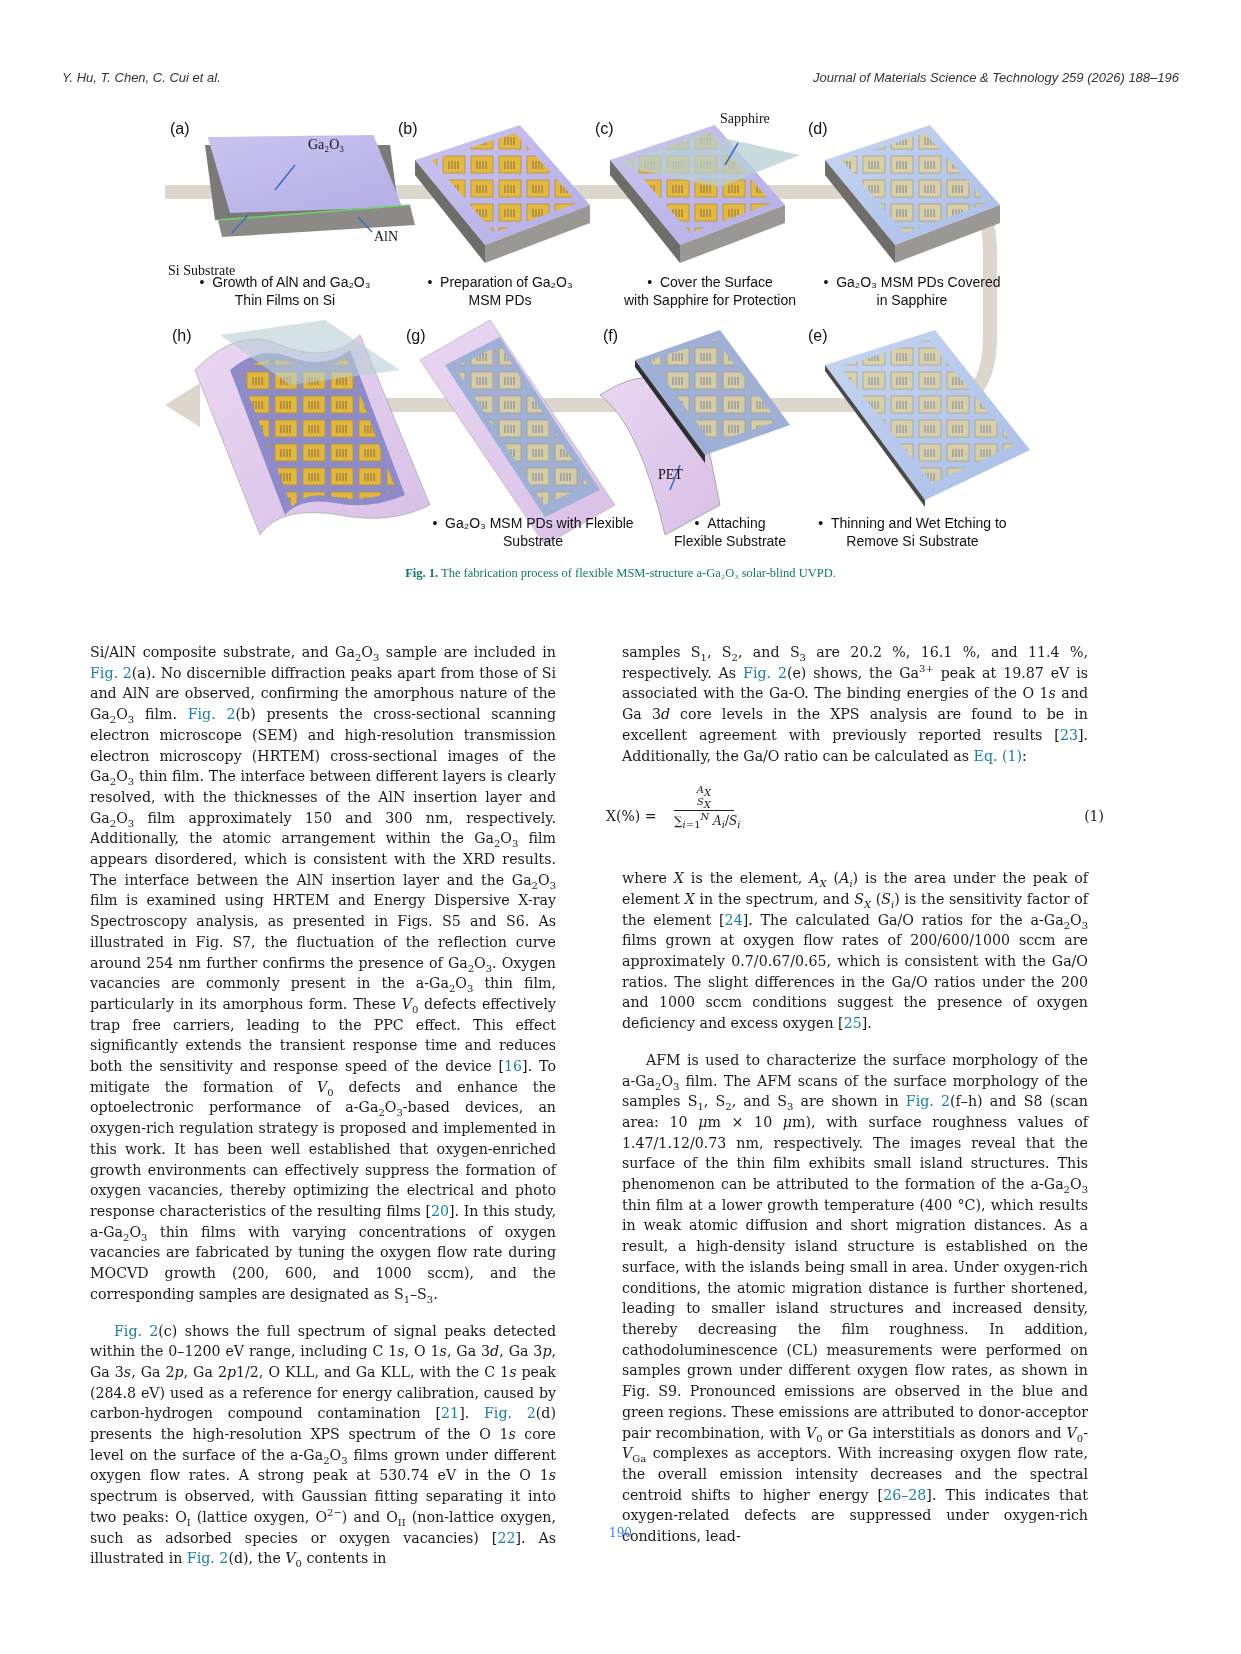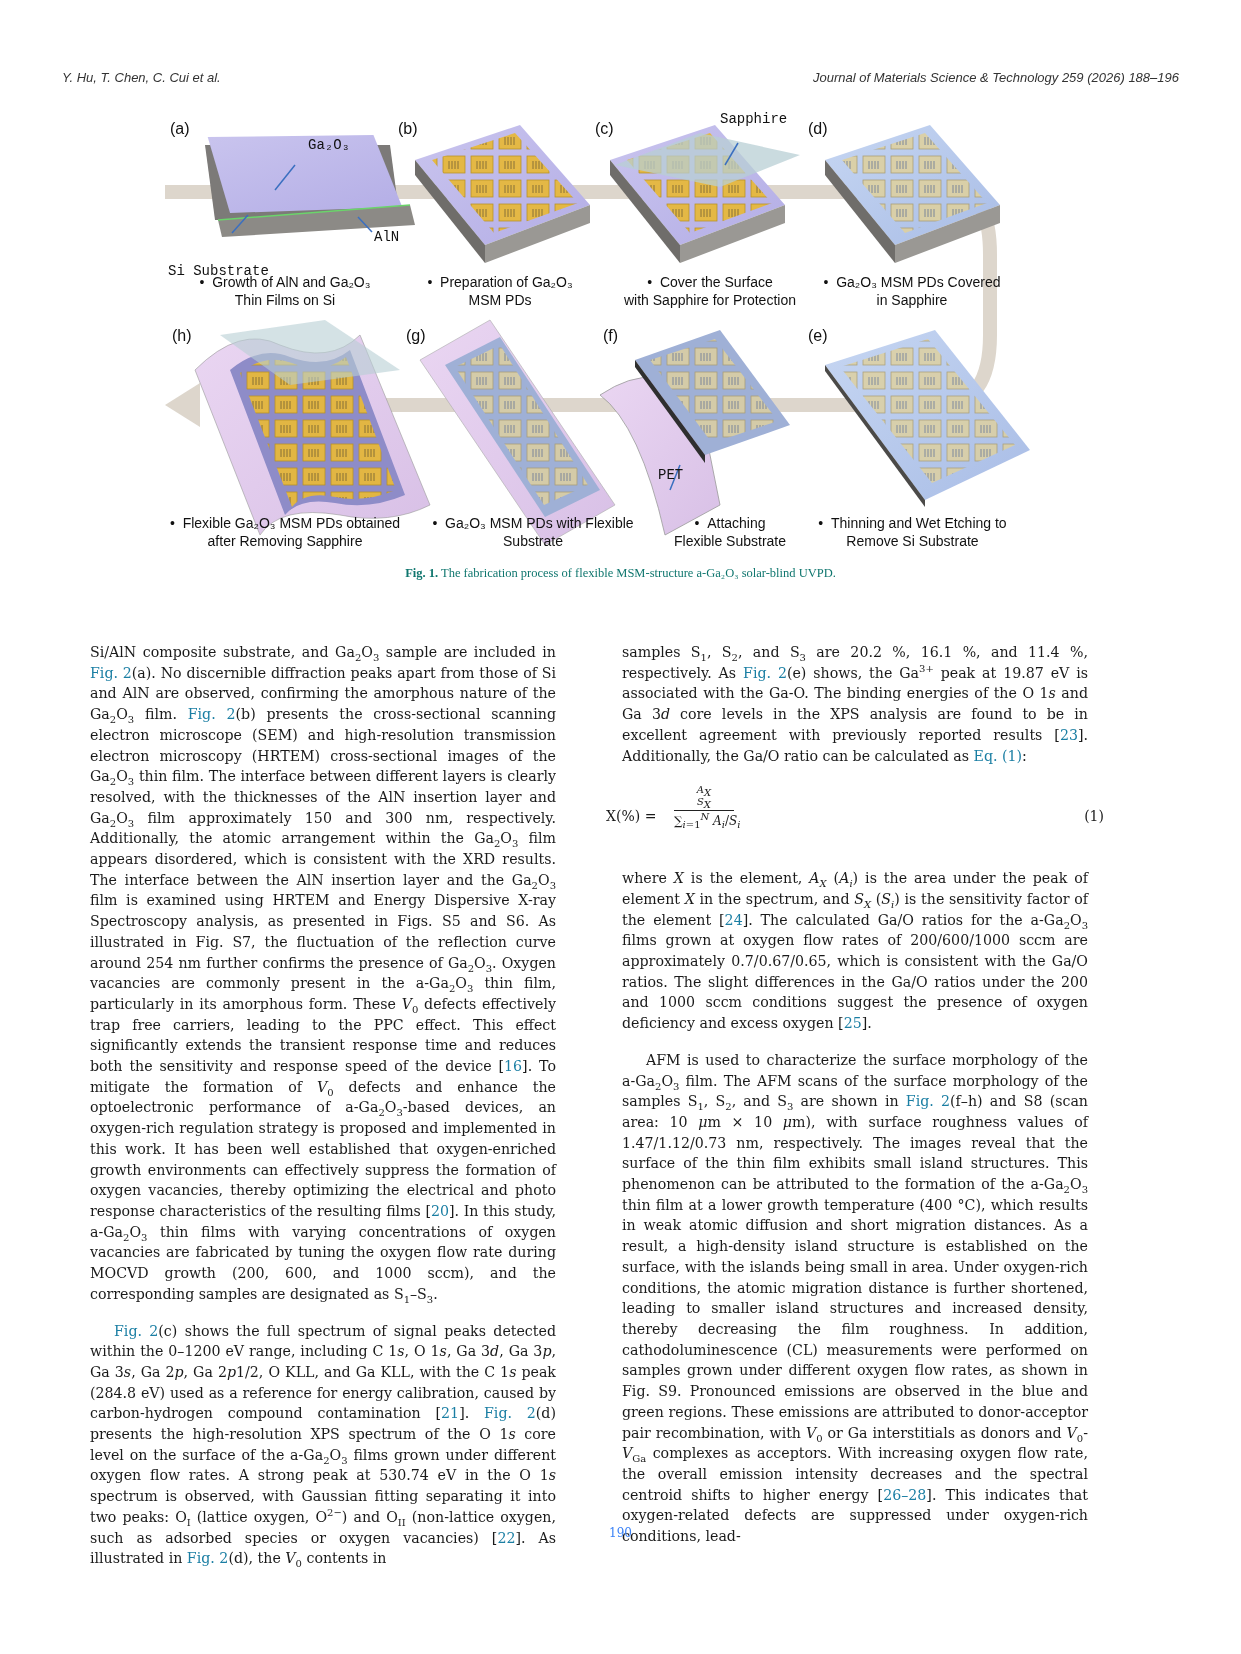--- a/index.html
+++ b/index.html
@@ -6,21 +6,21 @@
   body { width: 1241px; height: 1654px; position: relative; overflow: hidden;
          font-family: "DejaVu Serif", "Liberation Serif", serif; color: #1a1a1a; }
   .running-head { position: absolute; top: 70px; left: 62px; right: 62px; height: 20px;
                   font-family: Liberation Sans, sans-serif; font-style: italic; font-size: 13px; color: #333; }
   .running-head .left { position: absolute; left: 0; top: 0; }
   .running-head .right { position: absolute; right: 0; top: 0; }
 
   .figure { position: absolute; left: 160px; top: 105px; width: 920px; height: 450px; }
   .fig-label { position: absolute; font-family: "Liberation Sans", sans-serif; font-size: 16px; color: #111; }
   .fig-text { position: absolute; font-family: "Liberation Sans", sans-serif; font-size: 14px; color: #111; text-align: center; line-height: 18px; white-space: nowrap; }
-  .fig-anno { position: absolute; font-family: Liberation Mono, monospace; font-size: 14px; color: #111; }
+  .fig-anno { position: absolute; font-family: Liberation Serif, serif; font-size: 14px; color: #111; }
   .fig-caption { position: absolute; top: 566px; left: 0; width: 1241px; text-align: center;
                  font-family: "Liberation Serif", serif; font-size: 12.5px; color: #0f766e; }
   .fig-caption b { font-weight: bold; }
 
   .col { position: absolute; top: 626px; width: 498px; font-size: 14.2px; line-height: 20.7px; text-align: justify; }
   .col.left { left: 74px; }
   .col.right { left: 606px; }
   .col p { margin: 16px; }
   .col p.indent { text-indent: 24px; }
   .link { color: #1a7ea3; }
@@ -158,23 +158,20 @@
   <div class="fig-text" style="left:250px;top:168px;width:180px;">
     <span>•&nbsp;&nbsp;</span><span>Preparation of Ga₂O₃</span><br><span>MSM PDs</span>
   </div>
   <div class="fig-text" style="left:455px;top:168px;width:190px;">
     <span>•&nbsp;&nbsp;</span><span>Cover the Surface</span><br><span>with Sapphire for Protection</span>
   </div>
   <div class="fig-text" style="left:652px;top:168px;width:200px;">
     <span>•&nbsp;&nbsp;</span><span>Ga₂O₃ MSM PDs Covered</span><br><span>in Sapphire</span>
   </div>
 
-  <div class="fig-text" style="left:0px;top:409px;width:250px;">
-    <span>•&nbsp;&nbsp;</span><span>Flexible Ga₂O₃ MSM PDs obtained</span><br><span>after Removing Sapphire</span>
-  </div>
   <div class="fig-text" style="left:258px;top:409px;width:230px;">
     <span>•&nbsp;&nbsp;</span><span>Ga₂O₃ MSM PDs with  Flexible</span><br><span>Substrate</span>
   </div>
   <div class="fig-text" style="left:500px;top:409px;width:140px;text-align:center;">
     <span>•&nbsp;&nbsp;</span><span>Attaching</span><br><span>Flexible Substrate</span>
   </div>
   <div class="fig-text" style="left:645px;top:409px;width:215px;">
     <span>•&nbsp;&nbsp;</span><span>Thinning and Wet Etching to</span><br><span>Remove Si Substrate</span>
   </div>
 </div>

